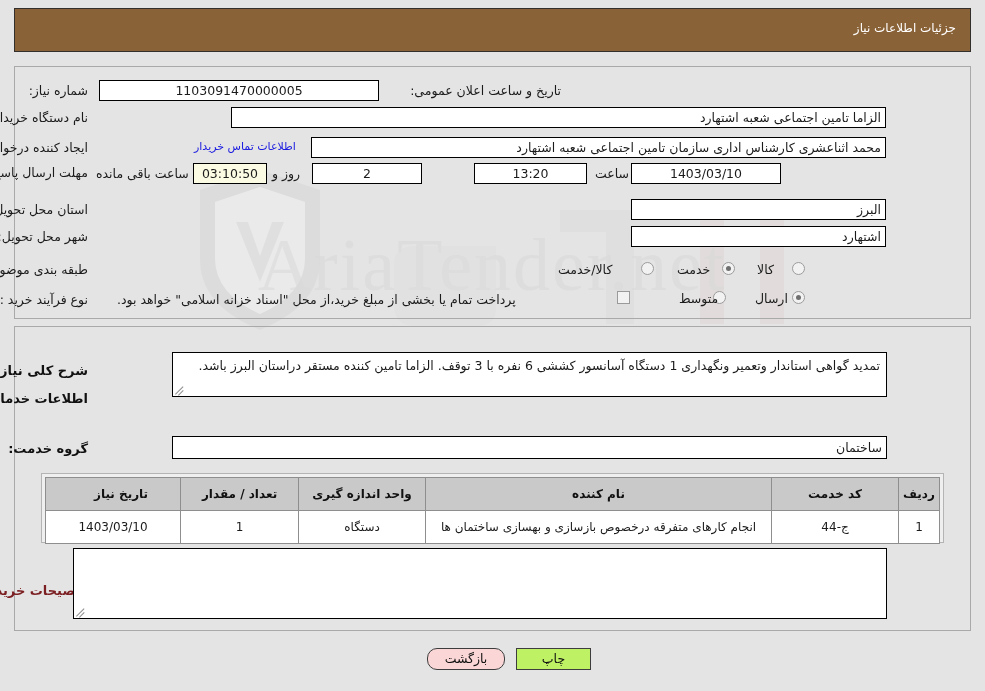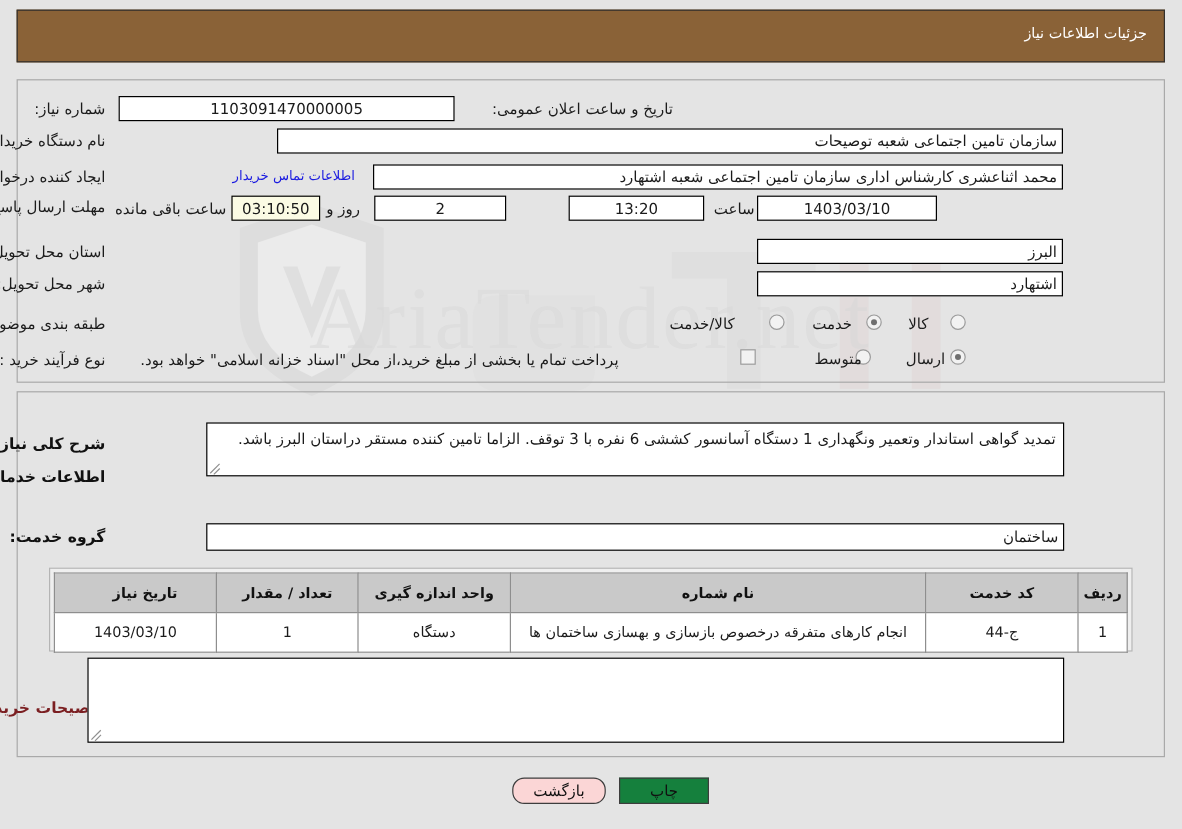--- a/index.html
+++ b/index.html
@@ -209,21 +209,21 @@
     border: 1px solid #3d3d3d;
     box-sizing: border-box;
     font-size: 12.5px;
     color: #111111;
     text-align: center;
     line-height: 20px;
     height: 22px;
     cursor: pointer;
     z-index: 3;
   }
-  .btn.print { background: #15803d; }
+  .btn.print { background: #bef264; }
   .btn.back  { background: #fbd6d6; border-radius: 10px; }
 </style>
 </head>
 <body>
 
 <div id="page">
 
   <svg class="watermark" viewBox="0 0 985 230" xmlns="http://www.w3.org/2000/svg">
     <g fill="#b9b9b9" opacity="0.55">
       <path d="M200 40 L260 20 L320 40 L320 110 Q320 155 260 180 Q200 155 200 110 Z"></path>
@@ -251,21 +251,21 @@
   </div>
 
   <div class="panel" id="panel-top"></div>
 
   <div class="lbl" style="right:897px; top:83px;">شماره نیاز:</div>
   <div class="fld" style="right:606px; top:80px; width:280px; height:21px;">1103091470000005</div>
 
   <div class="lbl" style="right:424px; top:83px;">تاریخ و ساعت اعلان عمومی:</div>
 
   <div class="lbl" style="right:897px; top:110px;">نام دستگاه خریدار:</div>
-  <div class="fld rt" style="left:231px; top:107px; width:655px; height:21px;">سازمان تامین اجتماعی شعبه توصیحات</div>
+  <div class="fld rt" style="left:231px; top:107px; width:655px; height:21px;">الزاما تامین اجتماعی شعبه اشتهارد</div>
 
   <div class="lbl" style="right:897px; top:140px;">ایجاد کننده درخواست:</div>
   <div class="fld rt" style="left:311px; top:137px; width:575px; height:21px;">محمد اثناعشری کارشناس اداری سازمان تامین اجتماعی شعبه اشتهارد</div>
   <div class="link" style="left:194px; top:140px;">اطلاعات تماس خریدار</div>
 
   <div class="lbl" style="right:897px; top:165px;">مهلت ارسال پاسخ: تا تاریخ:</div>
   <div class="fld" style="left:631px; top:163px; width:150px; height:21px;">1403/03/10</div>
   <div class="lbl" style="left:595px; top:166px;">ساعت</div>
   <div class="fld" style="left:474px; top:163px; width:113px; height:21px;">13:20</div>
   <div class="fld" style="left:312px; top:163px; width:110px; height:21px;">2</div>
@@ -305,21 +305,21 @@
 
   <div class="lbl-b" style="right:897px; top:441px;">گروه خدمت:</div>
   <div class="fld rt" style="left:172px; top:436px; width:715px; height:23px; line-height:21px;">ساختمان</div>
 
   <div class="tablewrap"></div>
   <table class="grid">
     <thead>
       <tr>
         <th style="width:32px;">ردیف</th>
         <th style="width:128px;">کد خدمت</th>
-        <th style="width:372px;">نام شماره</th>
+        <th style="width:372px;">نام کننده</th>
         <th style="width:128px;">واحد اندازه گیری</th>
         <th style="width:118px;">تعداد / مقدار</th>
         <th style="width:117px;padding-left:20px;">تاریخ نیاز</th>
       </tr>
     </thead>
     <tbody>
       <tr>
         <td>1</td>
         <td>ج-44</td>
         <td>انجام کارهای متفرقه درخصوص بازسازی و بهسازی ساختمان ها</td>

